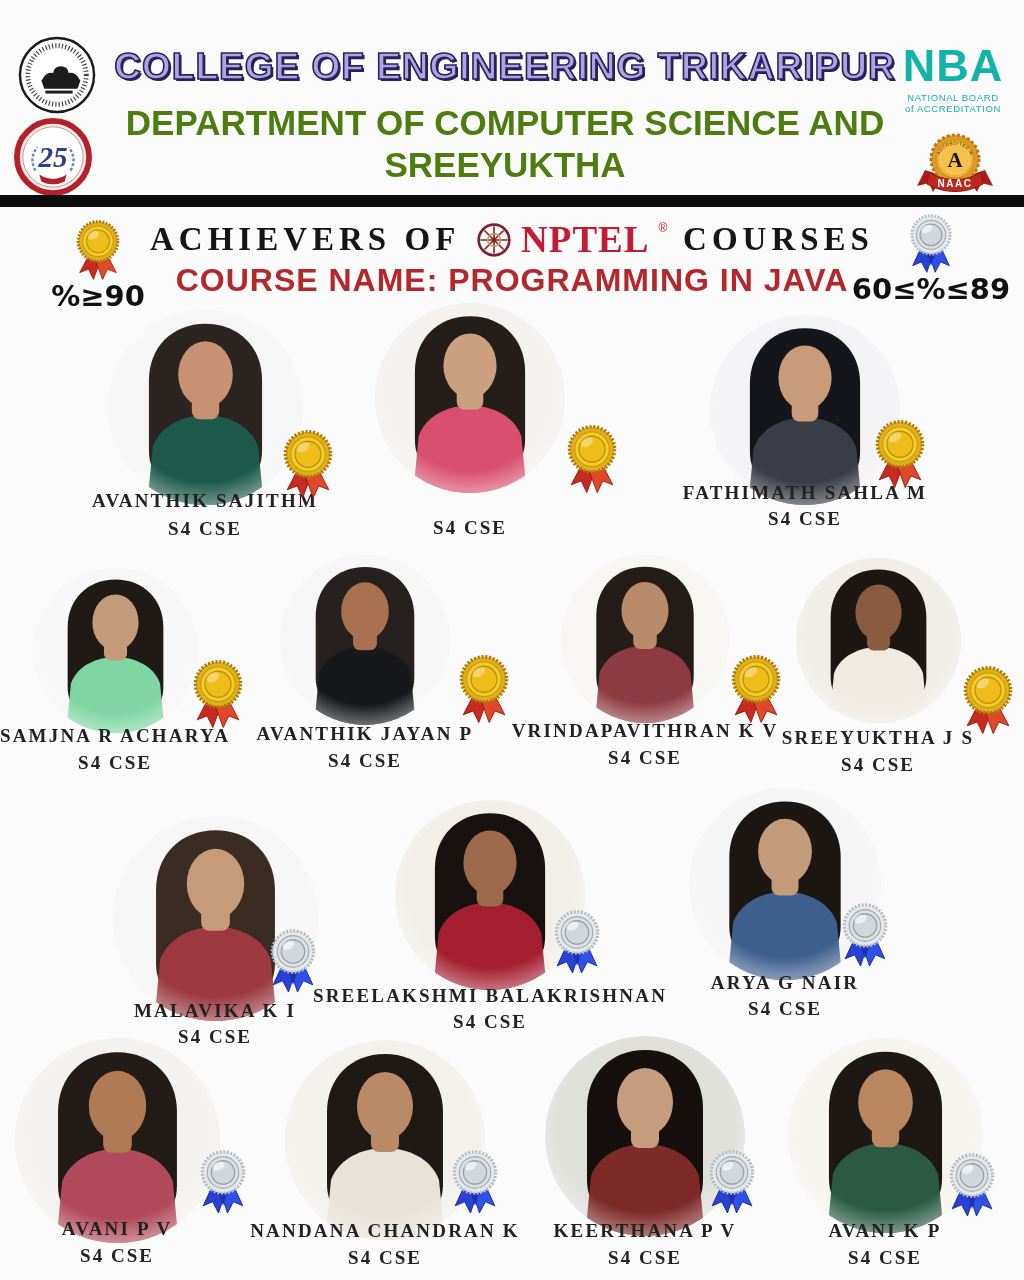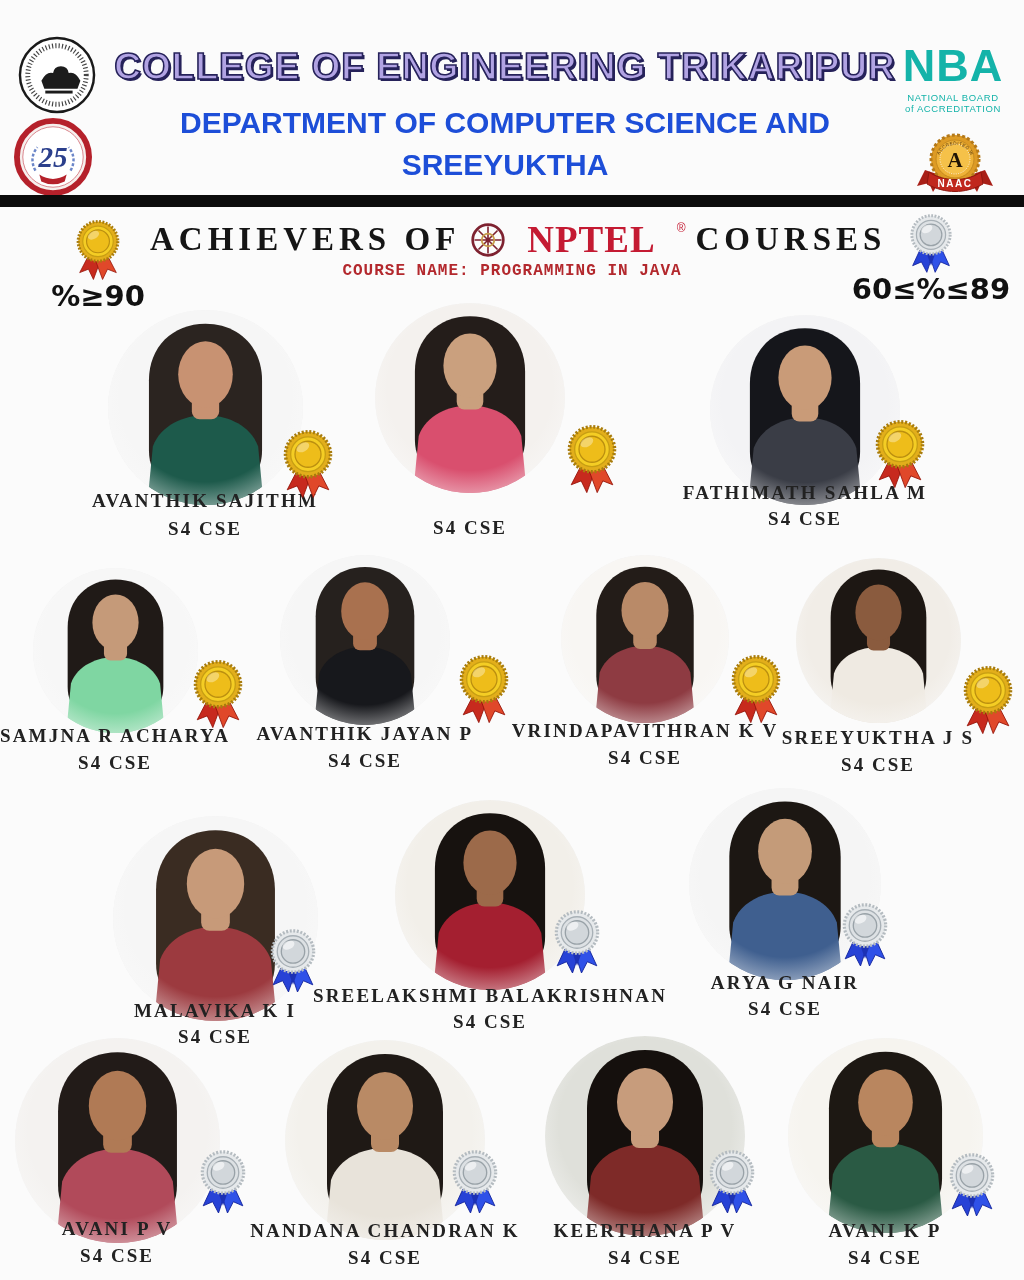--- a/index.html
+++ b/index.html
@@ -10,39 +10,39 @@
   svg.defs{position:absolute;width:0;height:0;overflow:hidden;}
 
   
   .seal{position:absolute;left:18px;top:36px;width:78px;height:78px;}
   .jubilee{position:absolute;left:14px;top:118px;width:78px;height:78px;}
   .college-title{position:absolute;left:105px;top:46px;width:800px;text-align:center;
       font-size:37px;font-weight:bold;letter-spacing:1px;color:#b1a3e3;
       -webkit-text-stroke:1.6px #26225a;
       text-shadow:2px 2px 0 #26225a;white-space:nowrap;}
   .dept{position:absolute;left:105px;top:102px;width:800px;text-align:center;
-      font-size:30px;font-weight:bold;color:#1d4ed8;line-height:42px;letter-spacing:0px;}
+      font-size:35px;font-weight:bold;color:#4d7c0f;line-height:42px;letter-spacing:0px;}
   .nba{position:absolute;right:16px;top:40px;width:110px;text-align:center;}
   .nba-abbr{font-size:45px;font-weight:bold;color:#14b3a9;letter-spacing:1px;line-height:52px;}
   .nba-line{font-size:9.5px;color:#14b3a9;letter-spacing:0.6px;line-height:11px;}
   .naac{position:absolute;right:26px;top:132px;width:86px;height:66px;}
   .black-bar{position:absolute;left:0;top:195px;width:1024px;height:12px;background:#0c0c0c;}
 
   
   .hero-title{position:absolute;left:150px;right:150px;top:218px;display:flex;
       justify-content:space-between;align-items:center;gap:10px;}
   .hero-word{font-family:"Liberation Serif", serif;font-weight:bold;font-size:33px;
       letter-spacing:5px;color:#151515;white-space:nowrap;}
-  .nptel-wrap{display:flex;align-items:center;gap:21px;}
+  .nptel-wrap{display:flex;align-items:center;gap:9px;}
   .nptel-emblem{width:36px;height:36px;}
   .nptel-text{font-family:"Liberation Serif", serif;font-weight:bold;font-size:37px;
       color:#c41a32;letter-spacing:1px;}
   .nptel-reg{font-size:12px;color:#c41a32;vertical-align:top;position:relative;top:-12px;}
   .course-line{position:absolute;left:112px;right:112px;top:262px;text-align:center;
-      font-family:Liberation Mono, monospace;font-weight:bold;font-size:16px;
+      font-family:Liberation Sans, sans-serif;font-weight:bold;font-size:32px;
       letter-spacing:1px;color:#b3282d;}
   .range{position:absolute;text-align:center;font-family:"DejaVu Sans", sans-serif;
       font-weight:bold;color:#111;}
   .range-left{left:18px;top:220px;width:160px;}
   .range-right{right:8px;top:214px;width:170px;}
   .range .rmedal{display:block;margin:0 auto;}
   .range-label{font-size:29px;margin-top:-2px;letter-spacing:0px;}
 
   
   .card{position:absolute;height:245px;}

